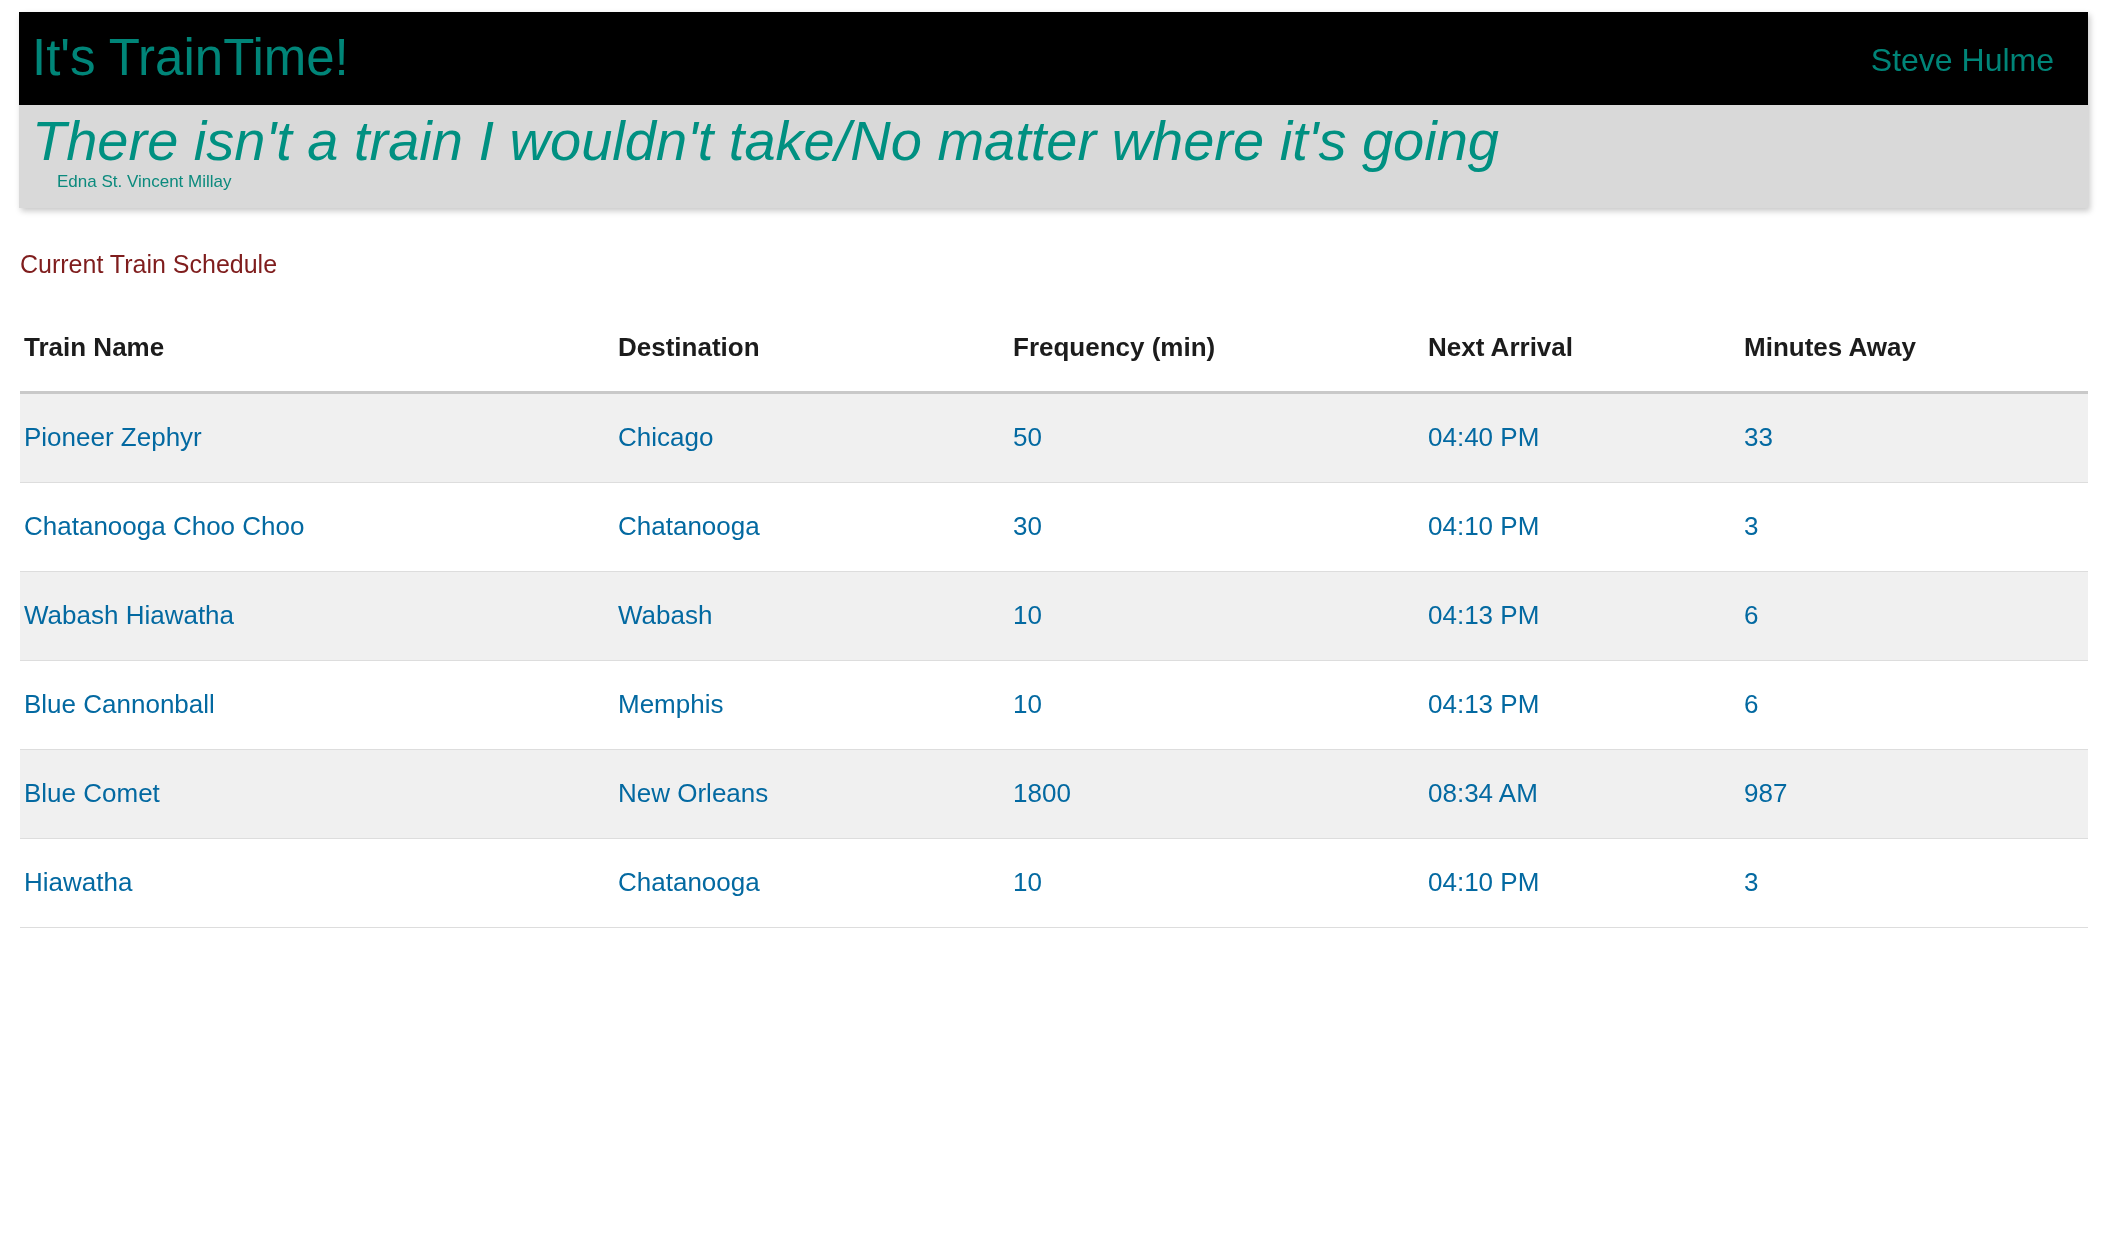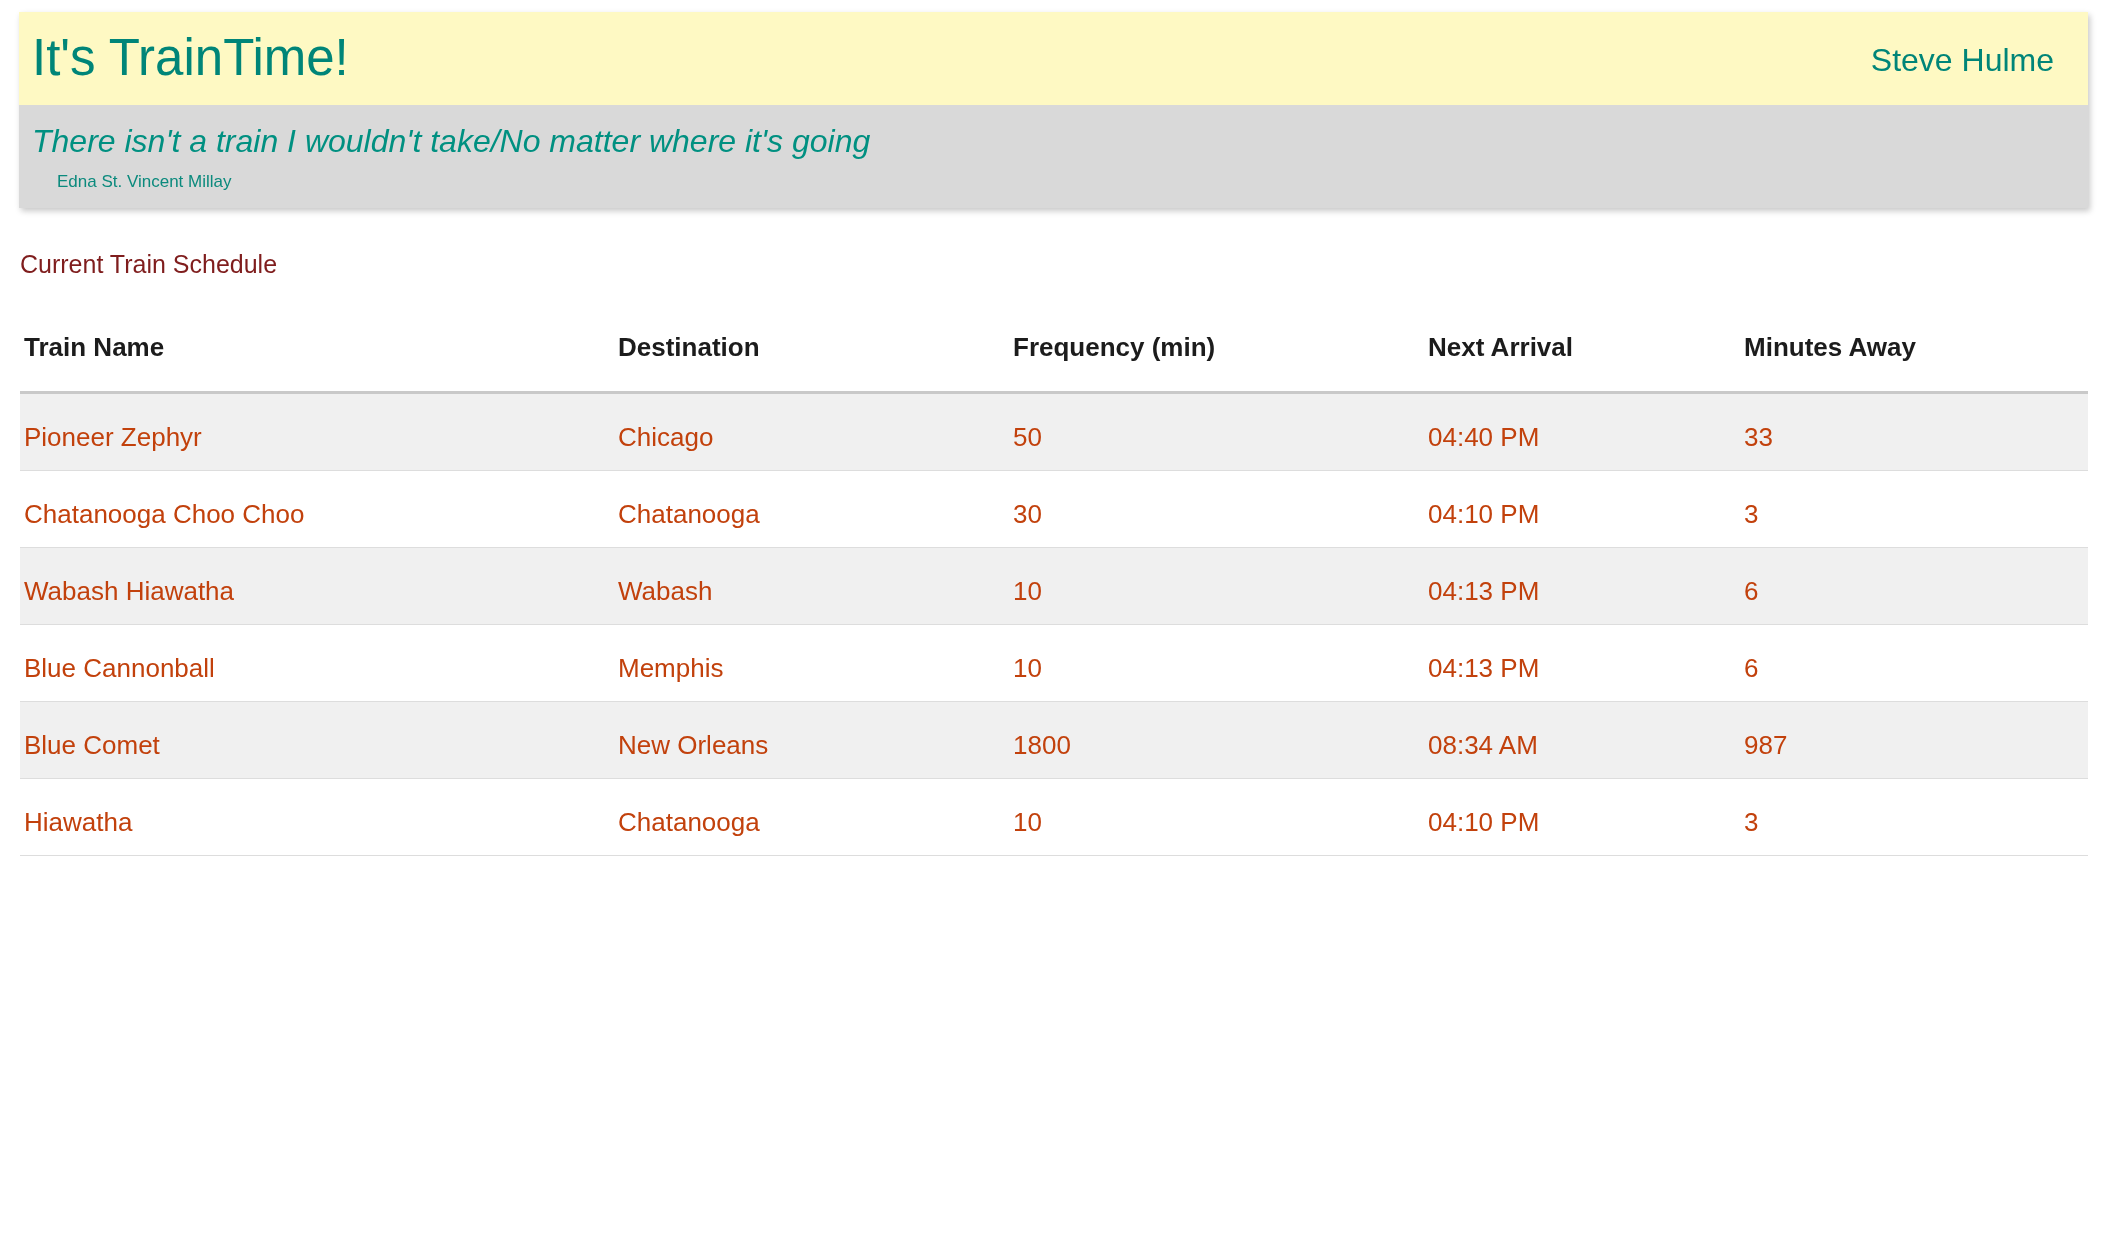--- a/index.html
+++ b/index.html
@@ -20,21 +20,21 @@
   .panel {
     position: absolute;
     left: 19px;
     top: 12px;
     width: 2069px;
     box-shadow: 2px 3px 6px rgba(0,0,0,0.22);
     overflow: hidden;
   }
 
   .header-band {
-    background: #fef9c3;
+    background: #000000;
     height: 93px;
     position: relative;
   }
 
   .app-title {
     position: absolute;
     left: 13px;
     top: 16px;
     font-size: 51px;
     line-height: 60px;
@@ -57,21 +57,21 @@
   .quote-band {
     background: #d9d9d9;
     height: 103px;
     position: relative;
   }
 
   .quote-text {
     position: absolute;
     left: 13px;
     top: 10px;
-    font-size: 32px;
+    font-size: 56px;
     line-height: 52px;
     font-style: italic;
     font-weight: 400;
     color: #009081;
     white-space: nowrap;
   }
 
   .quote-author {
     position: absolute;
     left: 38px;
@@ -114,22 +114,22 @@
     border-bottom: 3px solid #c9c9c9;
     vertical-align: top;
     white-space: nowrap;
   }
 
   .schedule-table td {
     text-align: left;
     font-size: 26px;
     line-height: 31px;
     font-weight: 400;
-    color: #c2410c;
-    padding: 28px 0 17px 4px;
+    color: #0369a1;
+    padding: 28px 0 29px 4px;
     border-bottom: 1px solid #dddddd;
     vertical-align: top;
     white-space: nowrap;
   }
 
   .schedule-table tbody tr:nth-child(odd) {
     background: #f0f0f0;
   }
   .schedule-table tbody tr:nth-child(even) {
     background: #ffffff;

